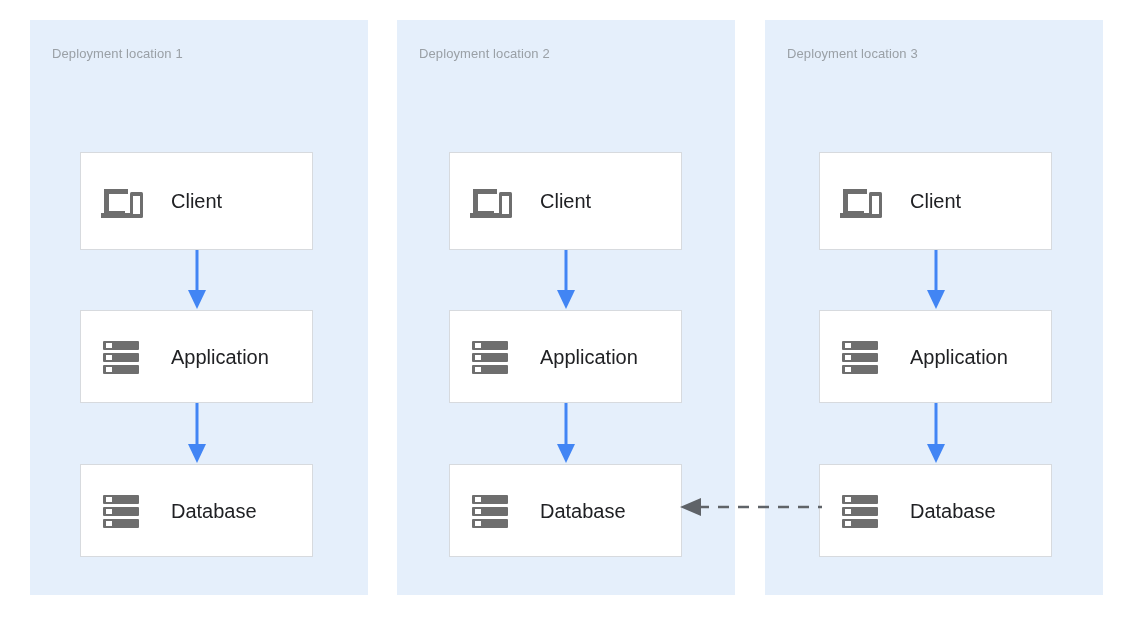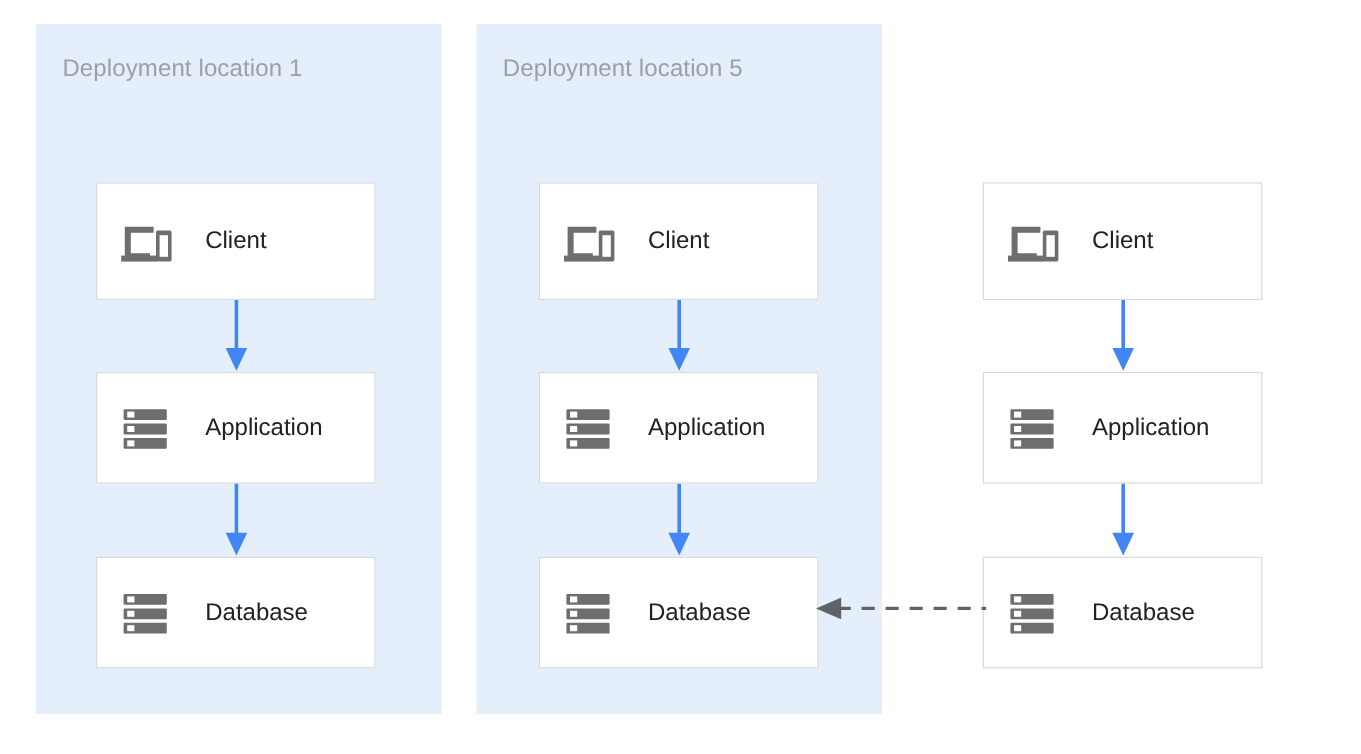--- a/index.html
+++ b/index.html
@@ -22,21 +22,21 @@
     position: absolute;
     top: 20px;
     width: 338px;
     height: 575px;
     background: #e5effb;
   }
   .panel-title {
     position: absolute;
     left: 22px;
     top: 26px;
-    font-size: 20px;
+    font-size: 13px;
     color: #9aa0a6;
     letter-spacing: 0.1px;
     white-space: nowrap;
   }
   .node {
     position: absolute;
     background: #ffffff;
     border: 1px solid #d7dade;
     box-sizing: border-box;
     display: flex;
@@ -132,21 +132,21 @@
         <rect x="3" y="16" width="36" height="9" rx="1" fill="#6e6e6e"></rect>
         <rect x="6" y="18" width="6" height="5" fill="#ffffff"></rect>
         <rect x="3" y="28" width="36" height="9" rx="1" fill="#6e6e6e"></rect>
         <rect x="6" y="30" width="6" height="5" fill="#ffffff"></rect>
       </svg>
     </span>
     <span class="node-label">Database</span>
   </div>
 
   <div class="panel panel2">
-    <div class="panel-title">Deployment location 5</div>
+    <div class="panel-title">Deployment location 2</div>
   </div>
 
   <div class="node" style="left:449px; top:152px; width:233px; height:98px;">
     <span class="node-icon">
       <svg viewBox="0 0 44 40" width="44" height="40" aria-hidden="true">
         <path d="M4 8 h24 v5 H9 v17 h16 v5 H4 Z" fill="#6e6e6e"></path>
         <rect x="1" y="32" width="30" height="5" fill="#6e6e6e"></rect>
         <rect x="30" y="11" width="13" height="26" rx="1.5" fill="#6e6e6e"></rect>
         <rect x="33" y="15" width="7" height="18" fill="#ffffff"></rect>
       </svg>
@@ -189,20 +189,23 @@
         <rect x="6" y="6" width="6" height="5" fill="#ffffff"></rect>
         <rect x="3" y="16" width="36" height="9" rx="1" fill="#6e6e6e"></rect>
         <rect x="6" y="18" width="6" height="5" fill="#ffffff"></rect>
         <rect x="3" y="28" width="36" height="9" rx="1" fill="#6e6e6e"></rect>
         <rect x="6" y="30" width="6" height="5" fill="#ffffff"></rect>
       </svg>
     </span>
     <span class="node-label">Database</span>
   </div>
 
+  <div class="panel panel3">
+    <div class="panel-title">Deployment location 3</div>
+  </div>
 
   <div class="node" style="left:819px; top:152px; width:233px; height:98px;">
     <span class="node-icon">
       <svg viewBox="0 0 44 40" width="44" height="40" aria-hidden="true">
         <path d="M4 8 h24 v5 H9 v17 h16 v5 H4 Z" fill="#6e6e6e"></path>
         <rect x="1" y="32" width="30" height="5" fill="#6e6e6e"></rect>
         <rect x="30" y="11" width="13" height="26" rx="1.5" fill="#6e6e6e"></rect>
         <rect x="33" y="15" width="7" height="18" fill="#ffffff"></rect>
       </svg>
     </span>

